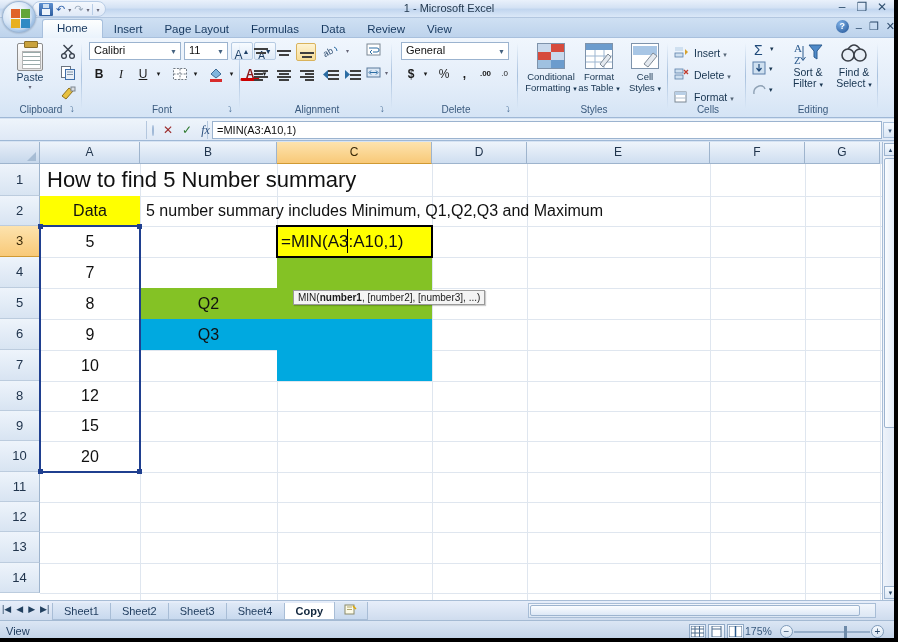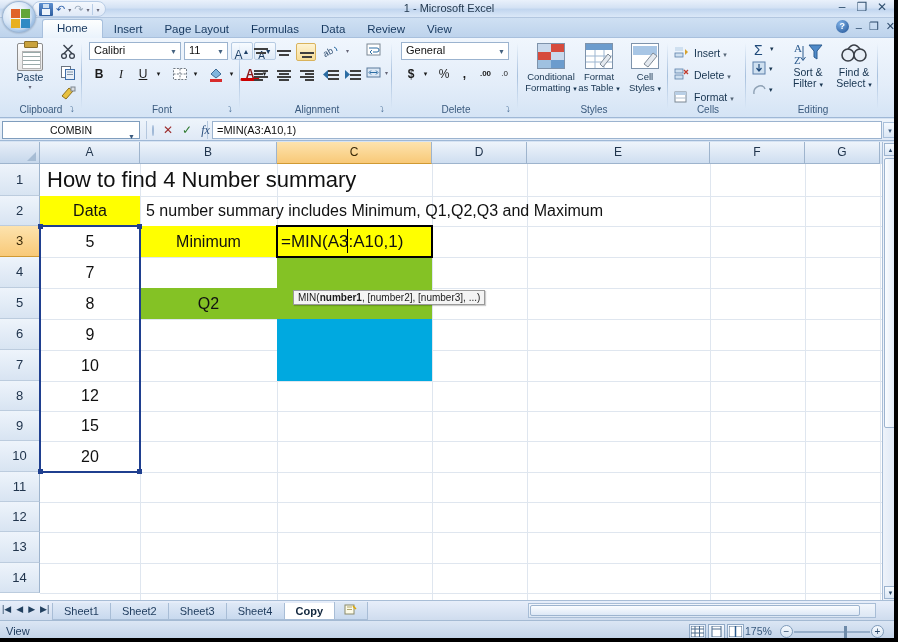--- a/index.html
+++ b/index.html
@@ -514,24 +514,20 @@
           <path d="M9 8 q6 -8 12 0" stroke="#3a3f47" fill="none" stroke-width="1.6"></path>
         </svg>
         <div>Find &amp;</div>
         <div><span>Select</span> <span style="font-size:7px">▾</span></div>
       </div>
       <div class="glabel">Editing</div>
     </div>
   </div>
 
   <div class="fbar">
-    <div class="namebox">
-      <span>COMBIN</span>
-      <span class="nb-caret">▼</span>
-    </div>
     <div class="fbtns">
       <span class="fb-round"></span>
       <span class="fb-x">✕</span>
       <span class="fb-ok">✓</span>
       <span class="fb-fx">fx</span>
     </div>
     <div class="finput">
       <span>=MIN(A3:A10,1)</span>
     </div>
     <div class="fb-expand">▾</div>
@@ -585,21 +581,21 @@
         <div class="hline" style="top: 338px;"></div>
         <div class="hline" style="top: 368px;"></div>
         <div class="hline" style="top: 399px;"></div>
         <div class="hline" style="top: 429px;"></div>
         <div class="cell" style="left: 237px; top: 62px; width: 155px; height: 31px; background: rgb(255, 255, 0);"></div>
         <div class="cell" style="left: 237px; top: 93px; width: 155px; height: 31px; background: rgb(132, 194, 37);"></div>
         <div class="cell" style="left: 237px; top: 124px; width: 155px; height: 31px; background: rgb(132, 194, 37);"></div>
         <div class="cell" style="left: 237px; top: 155px; width: 155px; height: 31px; background: rgb(0, 169, 224);"></div>
         <div class="cell" style="left: 237px; top: 186px; width: 155px; height: 31px; background: rgb(0, 169, 224);"></div>
         <div class="cell" style="left: 4px; top: 0px; width: 420px; height: 32px; display: flex; align-items: center; justify-content: flex-start; font-size: 22px; color: rgb(17, 17, 17); padding-left: 3px;">
-          <span>How to find 4 Number summary</span>
+          <span>How to find 5 Number summary</span>
         </div>
         <div class="cell" style="left: 0px; top: 32px; width: 100px; height: 30px; background: rgb(255, 255, 0); display: flex; align-items: center; justify-content: center; font-size: 16px; color: rgb(17, 17, 17);">
           <span>Data</span>
         </div>
         <div class="cell" style="left: 103px; top: 32px; width: 640px; height: 30px; display: flex; align-items: center; justify-content: flex-start; font-size: 16px; color: rgb(17, 17, 17); padding-left: 3px;">
           <span>5 number summary includes Minimum, Q1,Q2,Q3 and Maximum</span>
         </div>
         <div class="cell" style="left: 0px; top: 62px; width: 100px; height: 31px; display: flex; align-items: center; justify-content: center; font-size: 16px; color: rgb(17, 17, 17);">
           <span>5</span>
         </div>
@@ -617,25 +613,25 @@
         </div>
         <div class="cell" style="left: 0px; top: 217px; width: 100px; height: 30px; display: flex; align-items: center; justify-content: center; font-size: 16px; color: rgb(17, 17, 17);">
           <span>12</span>
         </div>
         <div class="cell" style="left: 0px; top: 247px; width: 100px; height: 30px; display: flex; align-items: center; justify-content: center; font-size: 16px; color: rgb(17, 17, 17);">
           <span>15</span>
         </div>
         <div class="cell" style="left: 0px; top: 277px; width: 100px; height: 31px; display: flex; align-items: center; justify-content: center; font-size: 16px; color: rgb(17, 17, 17);">
           <span>20</span>
         </div>
-        <div class="cell" style="left: 100px; top: 62px; width: 137px; height: 31px; background: rgb(255, 255, 0); display: flex; align-items: center; justify-content: center; font-size: 16px; color: rgb(17, 17, 17);">
-          <span>Minimum</span>
-        </div>
         <div class="cell" style="left: 100px; top: 124px; width: 137px; height: 31px; background: rgb(132, 194, 37); display: flex; align-items: center; justify-content: center; font-size: 16px; color: rgb(17, 17, 17);">
           <span>Q2</span>
+        </div>
+        <div class="cell" style="left: 100px; top: 155px; width: 137px; height: 31px; background: rgb(0, 169, 224); display: flex; align-items: center; justify-content: center; font-size: 16px; color: rgb(17, 17, 17);">
+          <span>Q3</span>
         </div>
         <div class="selbox" style="left: -1px; top: 61px; width: 102px; height: 248px;">
           <i class="handle" style="left: -3px; top: -3px;"></i>
           <i class="handle" style="right: -3px; top: -3px;"></i>
           <i class="handle" style="left: -3px; bottom: -3px;"></i>
           <i class="handle" style="right: -3px; bottom: -3px;"></i>
         </div>
         <div class="editbox" style="left: 236px; top: 61px; width: 157px; height: 33px; background: rgb(255, 255, 0); display: flex; align-items: center; font-size: 17px; padding-left: 3px; color: rgb(17, 17, 17);">
           <span>=MIN(A3:A10,1)</span>
         </div>

